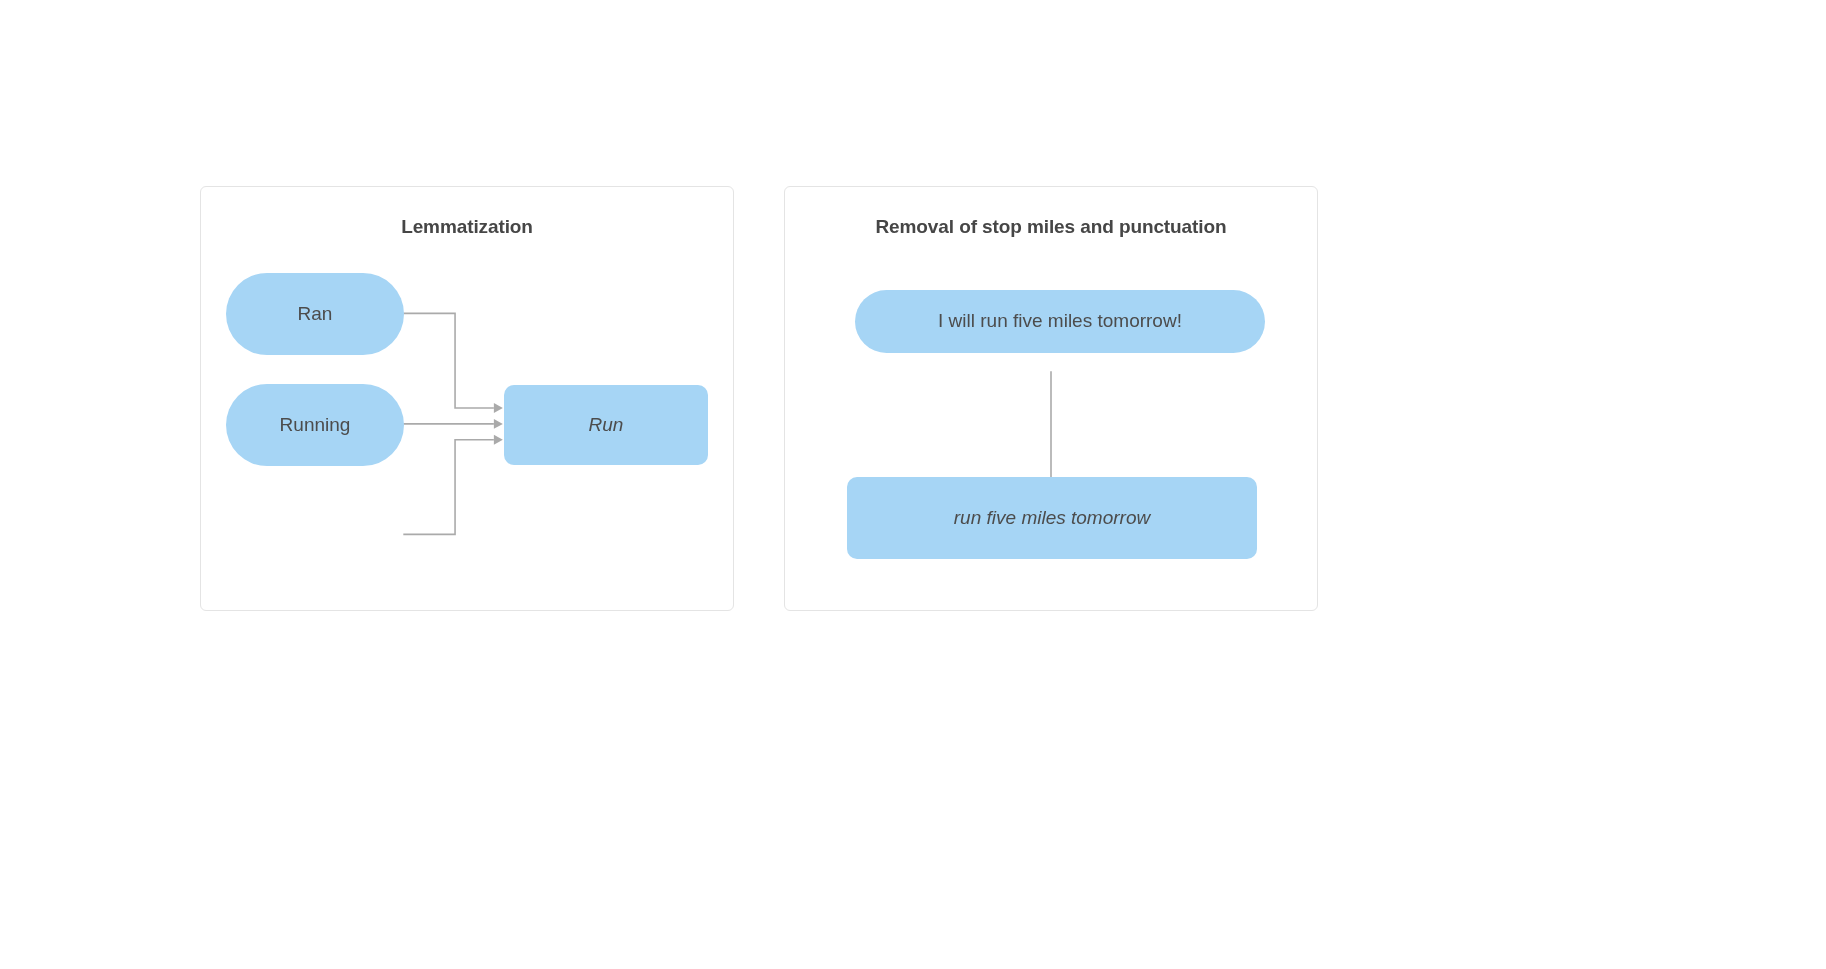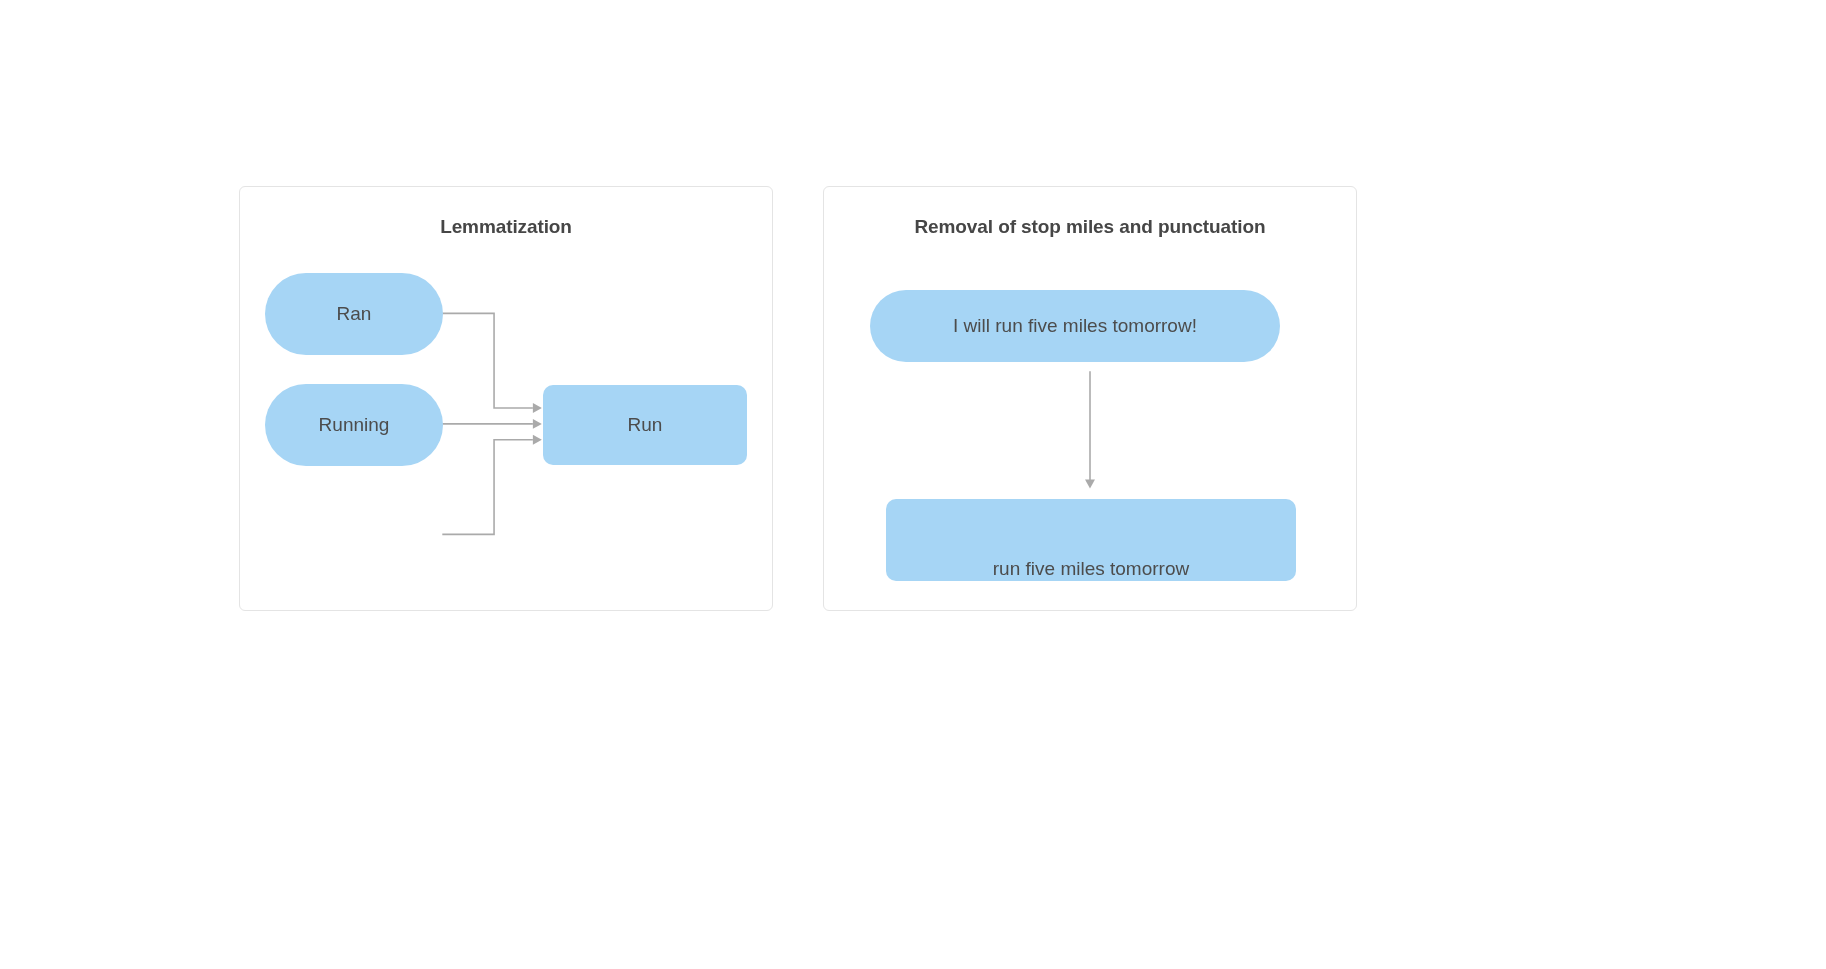--- a/index.html
+++ b/index.html
@@ -22,21 +22,20 @@
     width: 1826px;
     height: 969px;
   }
 
   .panel {
     position: absolute;
     background: #ffffff;
     border: 1px solid #e4e4e4;
     border-radius: 6px;
     box-sizing: border-box;
-    margin-left: 39px;
   }
 
   #panel-lemmatization {
     left: 200px;
     top: 186px;
     width: 534px;
     height: 425px;
   }
 
   #panel-stopwords {
@@ -72,20 +71,21 @@
     text-align: center;
     white-space: nowrap;
   }
 
   .node.pill {
     border-radius: 48px;
   }
 
   .node.rounded {
     border-radius: 10px;
+    font-style: italic;
   }
 
   
   #node-ran {
     left: 25px;
     top: 86px;
     width: 178px;
     height: 82px;
   }
 
@@ -105,32 +105,31 @@
 
   #node-run {
     left: 303px;
     top: 198px;
     width: 204px;
     height: 80px;
   }
 
   
   #node-sentence-original {
-    left: 46px;
+    left: 70px;
     top: 103px;
     width: 410px;
-    height: 72px;
+    height: 63px;
   }
 
   #node-sentence-cleaned {
     left: 62px;
-    top: 312px;
+    top: 290px;
     width: 410px;
     height: 82px;
-    align-items: flex-end;
   }
 
   .edges {
     position: absolute;
     left: 0;
     top: 0;
     width: 100%;
     height: 100%;
     overflow: visible;
     pointer-events: none;

